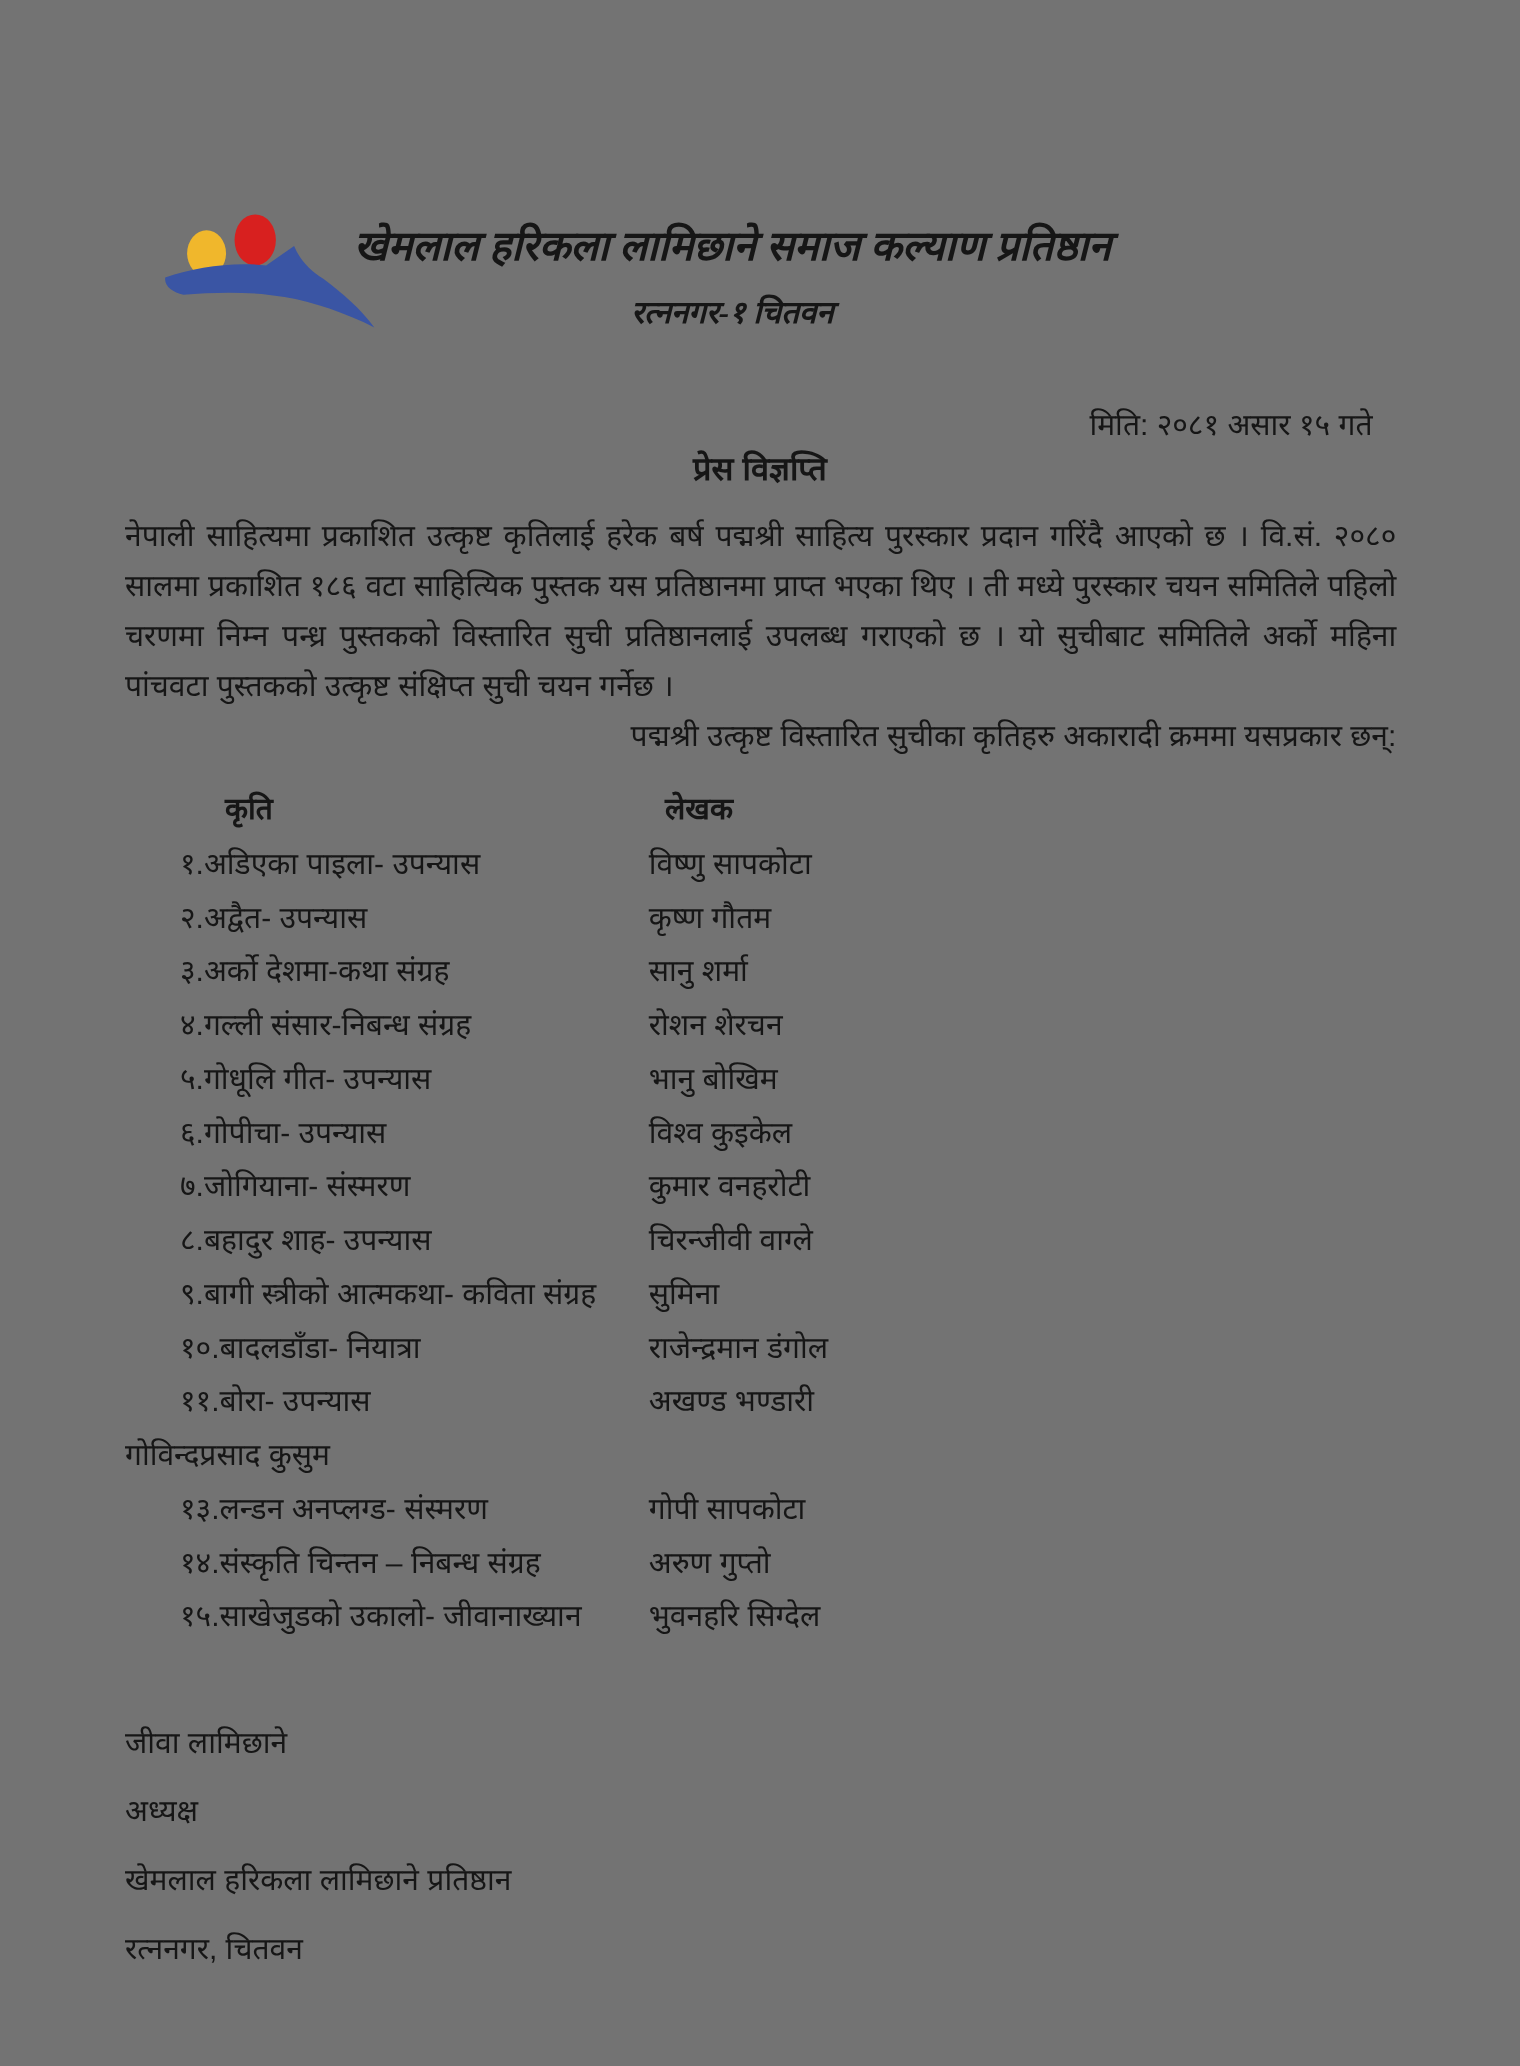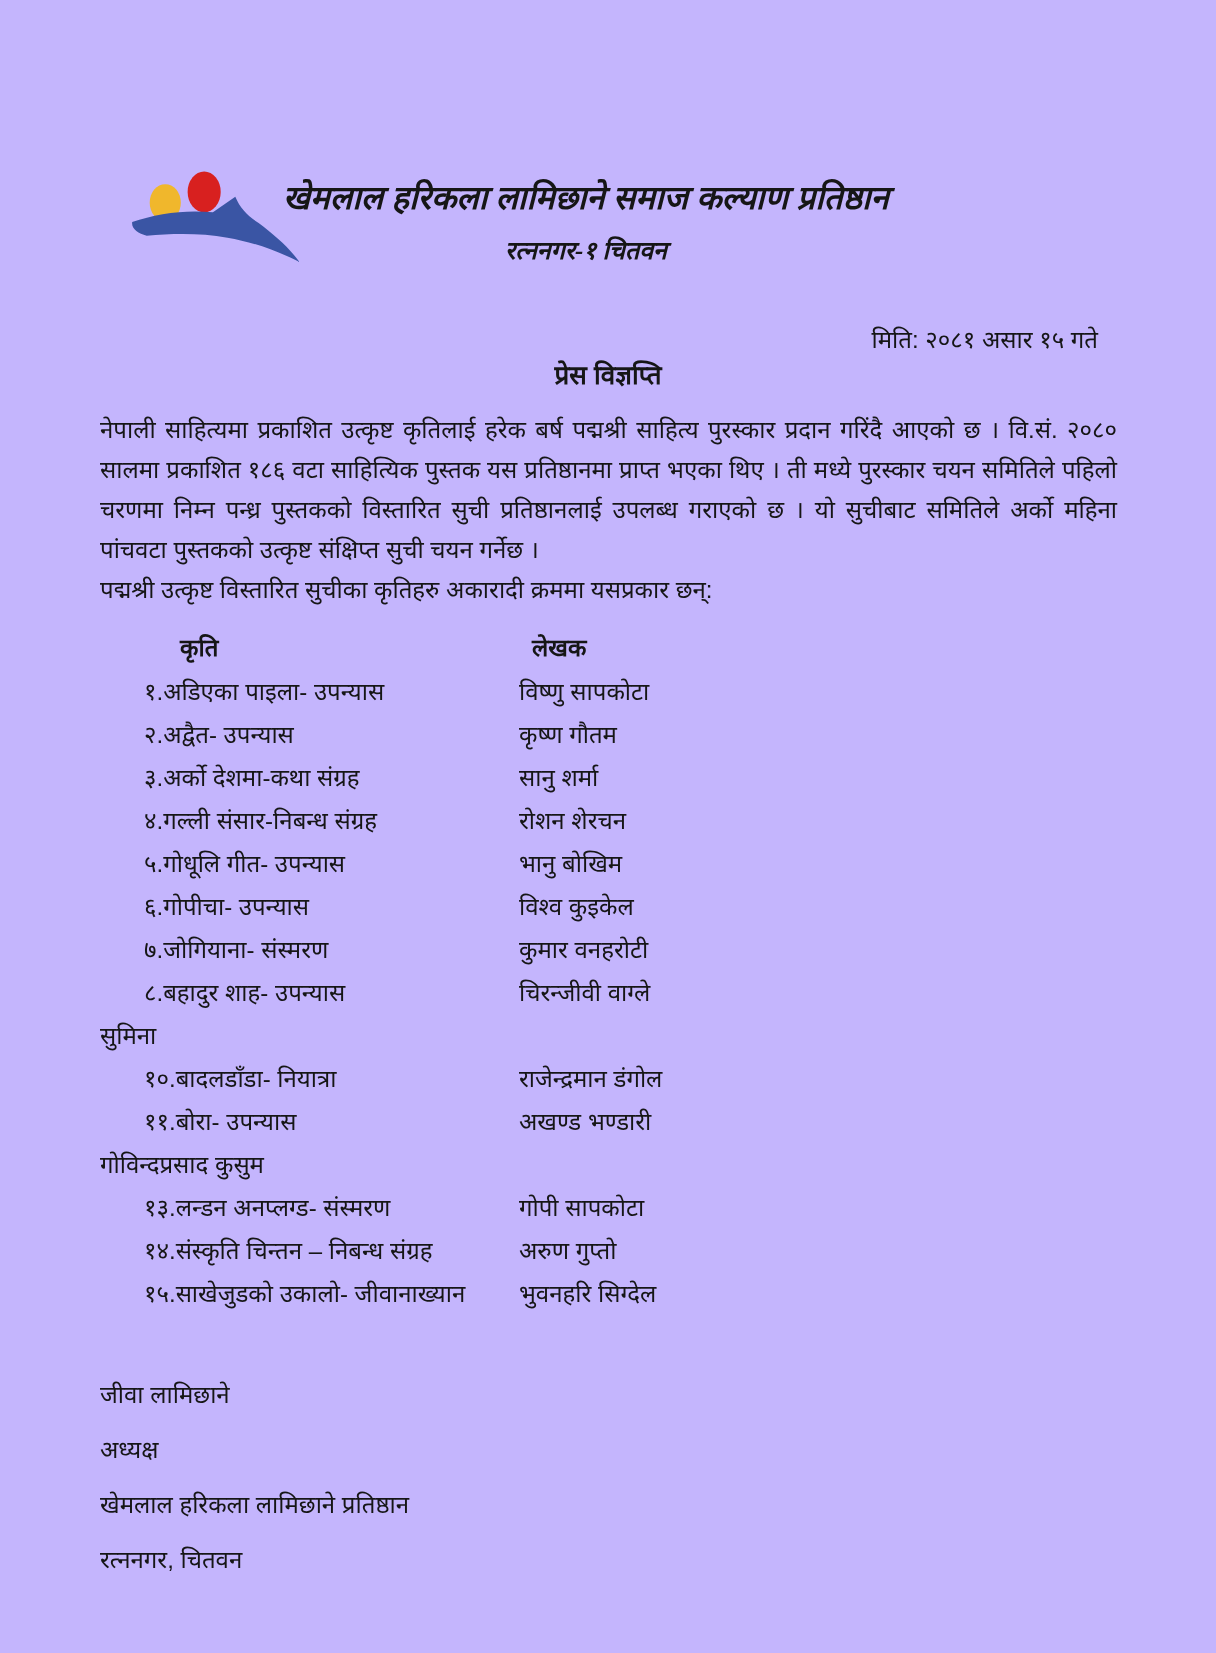--- a/index.html
+++ b/index.html
@@ -1,20 +1,20 @@
 <!DOCTYPE html>
 <html><head>
 <meta charset="utf-8">
 <style>
   html,body{margin:0;padding:0;background:#e8e8e8;}
   .page{
     position:relative;
     width:1216px;height:1653px;
     margin:0 auto;
-    background:#c4b5fd;
+    background:#737373;
     font-family:"Liberation Sans", sans-serif;
     color:#161616;
     overflow:hidden;
   }
   
   .logo{
     position:absolute;left:103px;top:150px;width:214px;height:150px;
   }
   .header-text{
     position:absolute;left:252px;top:176px;width:668px;
@@ -40,21 +40,21 @@
   }
   
   .content{
     position:absolute;left:100px;top:410px;width:1017px;
     font-size:24px;
   }
   .paragraph{
     margin:0;text-align:justify;line-height:40px;
   }
   .list-intro{
-    margin:0;line-height:40px;
+    margin:0;line-height:40px;text-align:right;
   }
   
   .book-table{margin-top:16px;}
   .book-header{position:relative;height:44px;font-weight:bold;}
   .bh-title{position:absolute;left:80px;top:0;line-height:44px;}
   .bh-author{position:absolute;left:432px;top:0;line-height:44px;}
   .book-row{display:flex;height:43px;line-height:43px;}
   .bt{margin-left:44px;min-width:375px;white-space:nowrap;}
   .ba{white-space:nowrap;}
   
@@ -124,20 +124,21 @@
       </div>
       <div class="book-row">
         <span class="bt">७.जोगियाना- संस्मरण</span>
         <span class="ba">कुमार वनहरोटी</span>
       </div>
       <div class="book-row">
         <span class="bt">८.बहादुर शाह- उपन्यास</span>
         <span class="ba">चिरन्जीवी वाग्ले</span>
       </div>
       <div class="book-row">
+        <span class="bt">९.बागी स्त्रीको आत्मकथा- कविता संग्रह</span>
         <span class="ba">सुमिना</span>
       </div>
       <div class="book-row">
         <span class="bt">१०.बादलडाँडा- नियात्रा</span>
         <span class="ba">राजेन्द्रमान डंगोल</span>
       </div>
       <div class="book-row">
         <span class="bt">११.बोरा- उपन्यास</span>
         <span class="ba">अखण्ड भण्डारी</span>
       </div>

